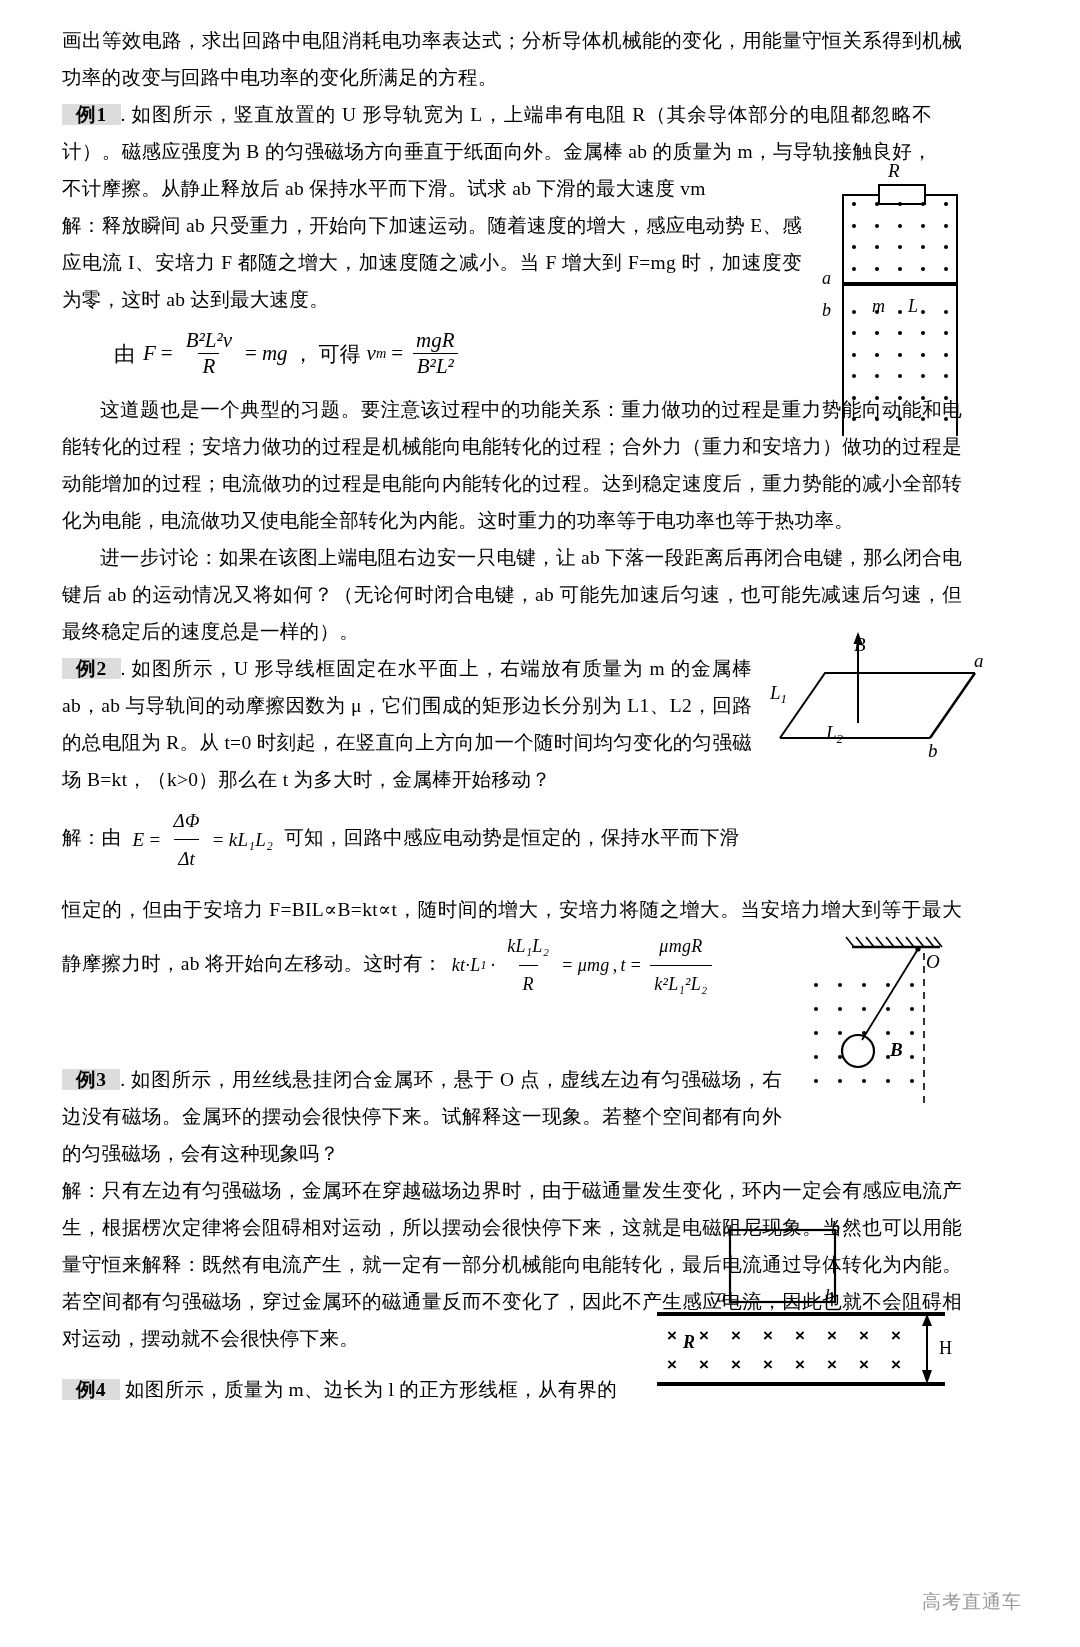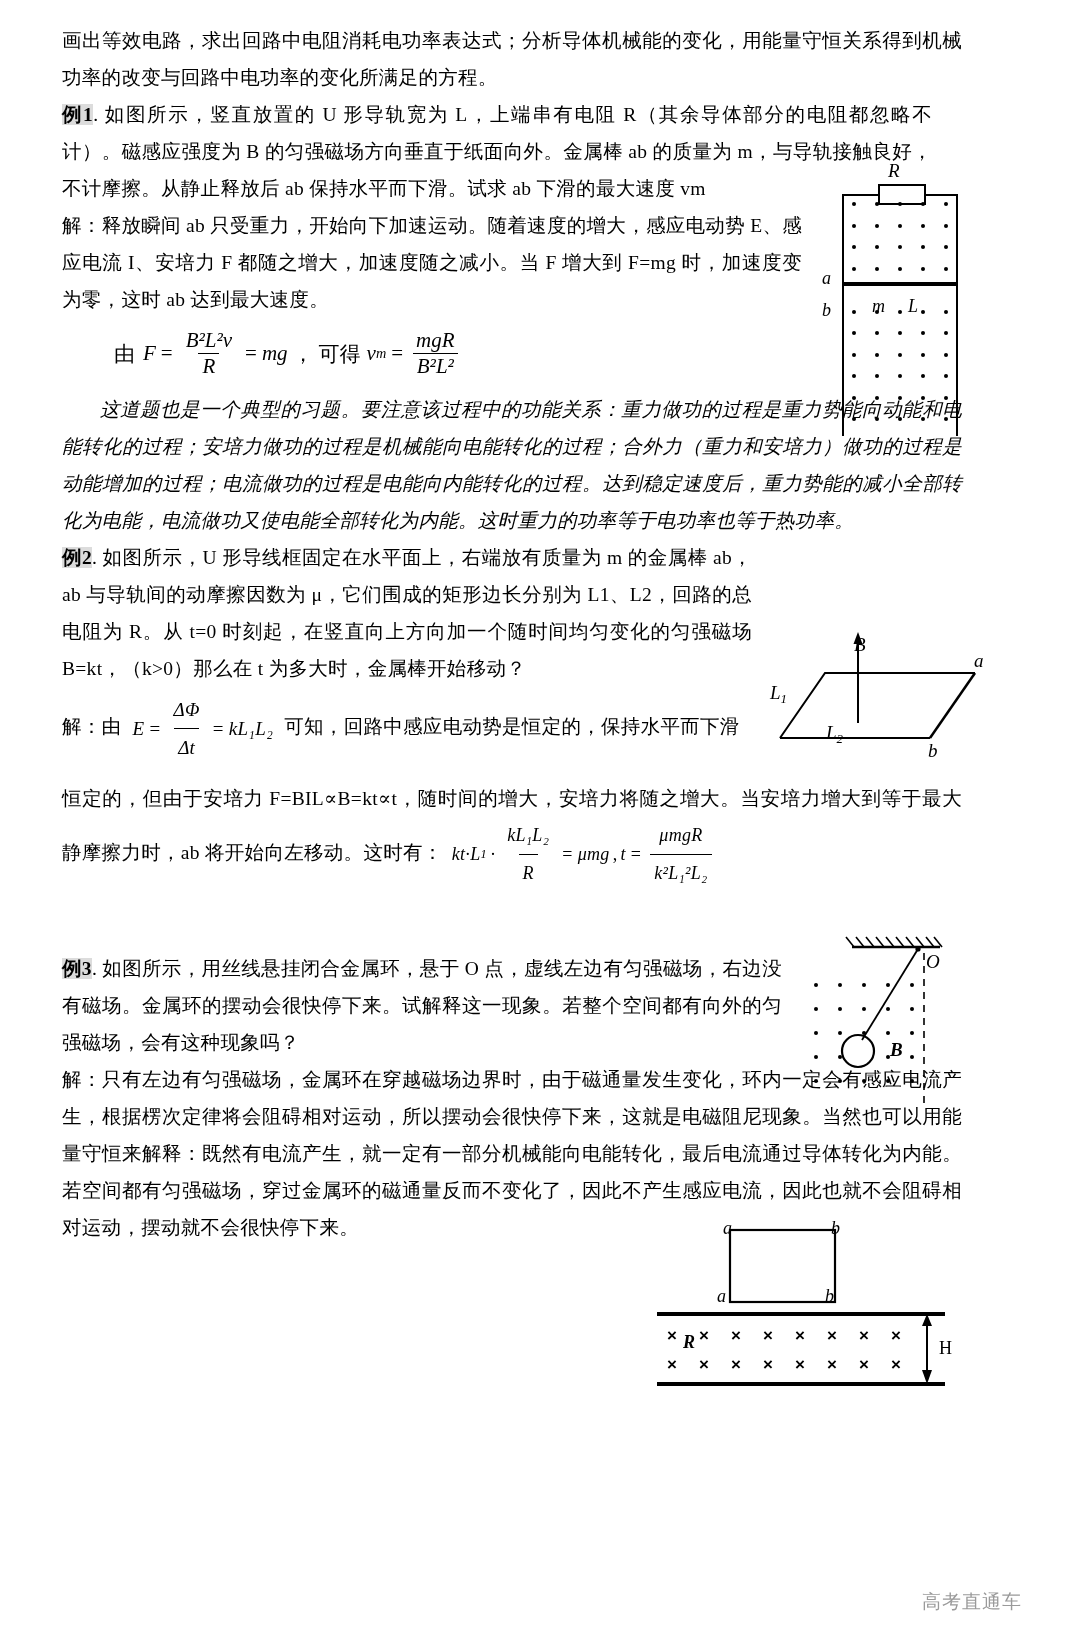--- a/index.html
+++ b/index.html
@@ -25,25 +25,25 @@
     width: 900px;
   }
   p.para {
     margin: 0;
     font-size: 19.5px;
     line-height: 37px;
     letter-spacing: 0.3px;
     text-align: justify;
     text-justify: inter-character;
   }
-  p.indent { text-indent: 38px; font-style: italic; }
+  p.indent { text-indent: 38px; }
   .ex-tag {
     background: #dcdcdc;
     font-weight: bold;
-    padding: 0 0;
+    padding: 0 14px;
   }
   .sub { font-size: 0.68em; vertical-align: -0.28em; }
 
   
   .math {
     font-family: "Liberation Serif", serif;
     font-style: italic;
     display: inline-flex;
     align-items: center;
     vertical-align: middle;
@@ -166,20 +166,23 @@
           <span class="num">mgR</span>
           <span class="den">B²L²</span>
         </span>
       </span>
     </div>
 
     <p class="para indent" style="width:900px;margin-top:12px;">
       <span>这道题也是一个典型的习题。要注意该过程中的功能关系：重力做功的过程是重力势能向动能和电能转化的过程；安培力做功的过程是机械能向电能转化的过程；合外力（重力和安培力）做功的过程是动能增加的过程；电流做功的过程是电能向内能转化的过程。达到稳定速度后，重力势能的减小全部转化为电能，电流做功又使电能全部转化为内能。这时重力的功率等于电功率也等于热功率。</span>
     </p>
 
+    <p class="para indent" style="width:900px;">
+      <span>进一步讨论：如果在该图上端电阻右边安一只电键，让 ab 下落一段距离后再闭合电键，那么闭合电键后 ab 的运动情况又将如何？（无论何时闭合电键，ab 可能先加速后匀速，也可能先减速后匀速，但最终稳定后的速度总是一样的）。</span>
+    </p>
 
     <p class="para" style="width:690px;">
       <span class="ex-tag">例2</span><span>.</span>
       <span>如图所示，U 形导线框固定在水平面上，右端放有质量为 m 的金属棒 ab，ab 与导轨间的动摩擦因数为 μ，它们围成的矩形边长分别为 L1、L2，回路的总电阻为 R。从 t=0 时刻起，在竖直向上方向加一个随时间均匀变化的匀强磁场 B=kt，（k&gt;0）那么在 t 为多大时，金属棒开始移动？</span>
     </p>
 
     <p class="para" style="width:780px;margin-top:4px;">
       <span>解：</span><span>由</span>
       <span class="math" style="font-size:19px;margin:0 6px;">
         <span>E</span>
@@ -219,20 +222,24 @@
     <p class="para" style="width:720px;margin-top:58px;">
       <span class="ex-tag">例3</span><span>.</span>
       <span>如图所示，用丝线悬挂闭合金属环，悬于 O 点，虚线左边有匀强磁场，右边没有磁场。金属环的摆动会很快停下来。试解释这一现象。若整个空间都有向外的匀强磁场，会有这种现象吗？</span>
     </p>
 
     <p class="para" style="width:900px;">
       <span>解：</span><span>只有左边有匀强磁场，金属环在穿越磁场边界时，由于磁通量发生变化，环内一定会有感应电流产生，根据楞次定律将会阻碍相对运动，所以摆动会很快停下来，这就是电磁阻尼现象。当然也可以用能量守恒来解释：既然有电流产生，就一定有一部分机械能向电能转化，最后电流通过导体转化为内能。若空间都有匀强磁场，穿过金属环的磁通量反而不变化了，因此不产生感应电流，因此也就不会阻碍相对运动，摆动就不会很快停下来。</span>
     </p>
 
 
+    <p class="para" style="width:600px;margin-top:14px;">
+      <span class="ex-tag">例4</span>
+      <span>如图所示，质量为 m、边长为 l 的正方形线框，从有界的</span>
+    </p>
 
   </div>
 
   <div class="fig1">
     <div class="rail-top"></div>
     <div class="rail-l"></div>
     <div class="rail-r"></div>
     <div class="resistor"></div>
     <div class="rlabel">R</div>
     <div class="bar"></div>

